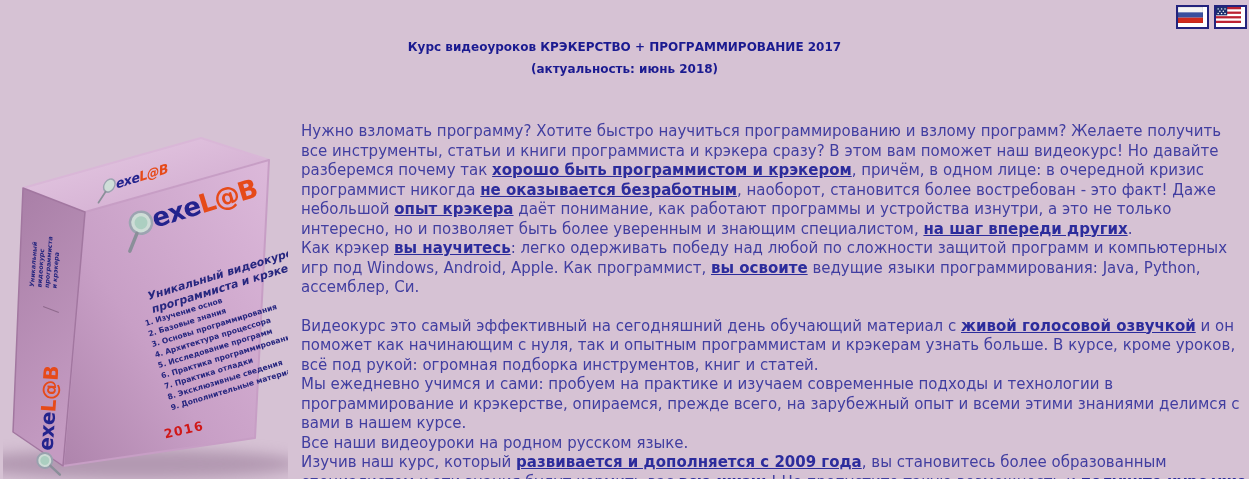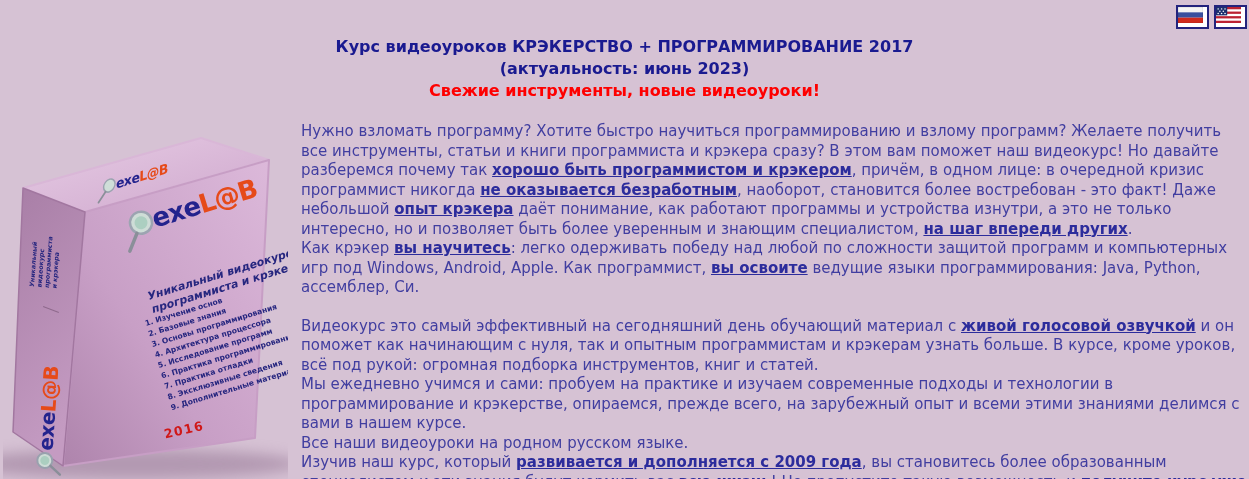--- a/index.html
+++ b/index.html
@@ -7,21 +7,21 @@
     width:1249px;height:479px;position:relative;overflow:hidden;
     background:var(--background,#d6c2d4);
     font-family:"DejaVu Sans","Liberation Sans",sans-serif;
   }
   
   .flags{position:absolute;top:5px;right:2px;display:flex;gap:5px;}
   .flag{width:29px;height:20px;border:2px solid #23237d;background:#fff;cursor:pointer;display:block;}
   .flag svg{display:block;}
   
   .title-block{position:absolute;top:36px;left:0;width:100%;text-align:center;}
-  .title-line{font-weight:bold;font-size:16px;line-height:22px;color:var(--title,#1a1a90);}
+  .title-line{font-weight:bold;font-size:12px;line-height:22px;color:var(--title,#1a1a90);}
   .highlight-line{font-weight:bold;font-size:16px;line-height:22px;color:var(--highlight,#fe0000);}
   
   .content{position:absolute;left:301px;top:122px;width:947px;font-size:15px;line-height:19.5px;color:var(--body-text,#413ea0);}
   .content p{margin:0 0 19px 0;}
   .content b{color:var(--body-bold,#2c2c9c);text-decoration:underline;}
   
   .box-wrap{position:absolute;left:3px;top:132px;width:285px;height:347px;}
   .box-wrap svg{display:block;}
   svg text{font-family:"DejaVu Sans","Liberation Sans",sans-serif;}
 </style>
@@ -54,22 +54,21 @@
         <circle cx="2.5" cy="8.5" r="0.9"></circle>
           <circle cx="6.5" cy="8.5" r="0.9"></circle>
           <circle cx="10.5" cy="8.5" r="0.9"></circle>
       </g>
     </svg>
   </span>
 </div>
 
 <div class="title-block">
   <div class="title-line">Курс видеоуроков КРЭКЕРСТВО + ПРОГРАММИРОВАНИЕ 2017</div>
-  <div class="title-line">(актуальность: июнь 2023)</div>
-  <div class="highlight-line">Свежие инструменты, новые видеоуроки!</div>
+  <div class="title-line">(актуальность: июнь 2018)</div>
 </div>
 
 <div class="box-wrap">
   <svg width="285" height="347" viewBox="0 0 285 347">
     <defs>
       <linearGradient id="gFront" x1="1" y1="0" x2="0" y2="1">
         <stop offset="0" stop-color="#dcb9da"></stop>
         <stop offset="0.6" stop-color="#c89fc6"></stop>
         <stop offset="1" stop-color="#ae84ac"></stop>
       </linearGradient>

